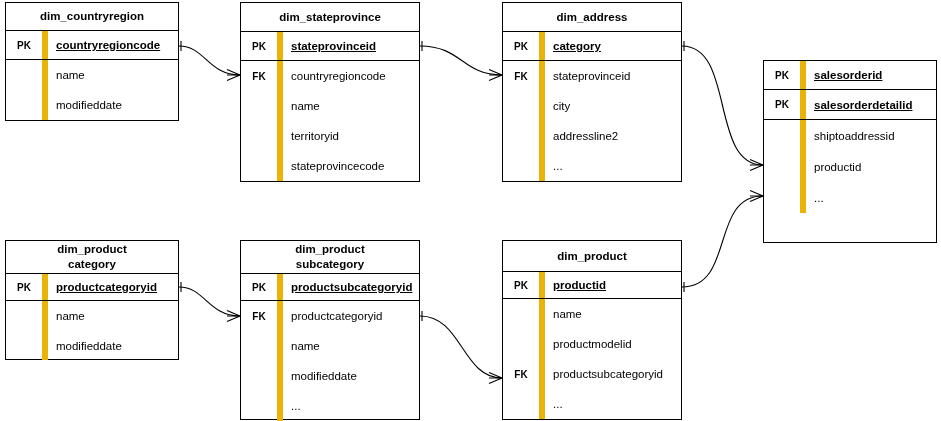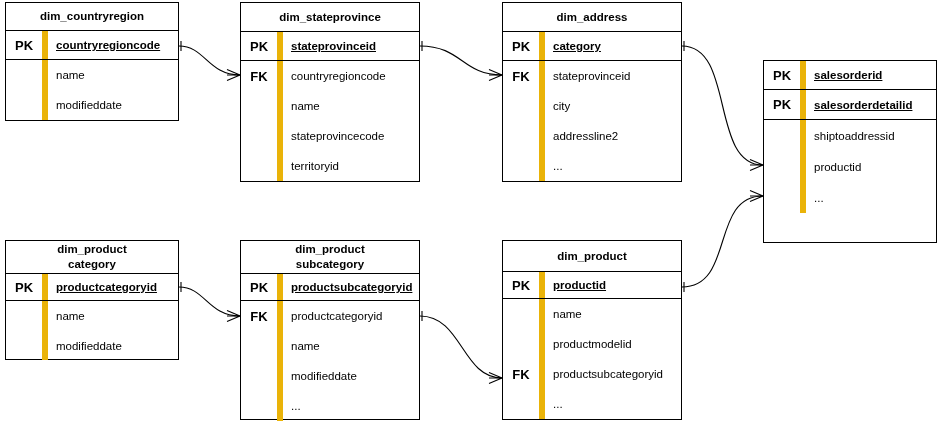--- a/index.html
+++ b/index.html
@@ -58,21 +58,21 @@
   }
   .attr-row.sep {
     border-bottom: 1px solid #000000;
   }
   .key-cell {
     box-sizing: border-box;
     width: 36px;
     flex: 0 0 36px;
     font-weight: bold;
     text-align: center;
-    font-size: 13px;
+    font-size: 10px;
     align-self: stretch;
     display: flex;
     align-items: center;
     justify-content: center;
   }
   .name-cell {
     box-sizing: border-box;
     padding-left: 8px;
     flex: 1 1 auto;
     align-self: stretch;
@@ -159,25 +159,25 @@
         <div class="attr-row" style="height: 30px;">
           <div class="key-cell">FK</div>
           <div class="name-cell bordered-left">countryregioncode</div>
         </div>
         <div class="attr-row" style="height: 30px;">
           <div class="key-cell"></div>
           <div class="name-cell bordered-left">name</div>
         </div>
         <div class="attr-row" style="height: 30px;">
           <div class="key-cell"></div>
+          <div class="name-cell bordered-left">territoryid</div>
+        </div>
+        <div class="attr-row" style="height: 30px;">
+          <div class="key-cell"></div>
           <div class="name-cell bordered-left">stateprovincecode</div>
-        </div>
-        <div class="attr-row" style="height: 30px;">
-          <div class="key-cell"></div>
-          <div class="name-cell bordered-left">territoryid</div>
         </div>
       </div>
     </div>
     <div class="entity" style="left: 502px; top: 2px; width: 180px; height: 180px;">
       <div class="entity-title" style="height: 30px;">dim_address</div>
       <div class="attr-list" style="position: relative;">
         <div class="attr-row pk sep" style="height: 29px;">
           <div class="key-cell">PK</div>
           <div class="name-cell bordered-left">category</div>
         </div>

